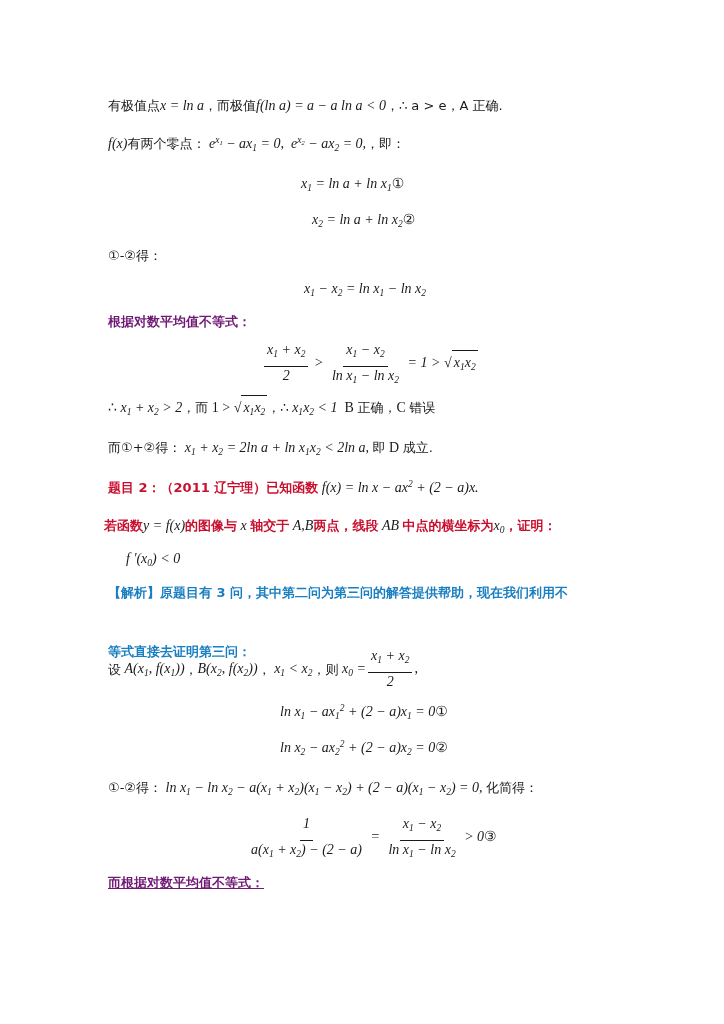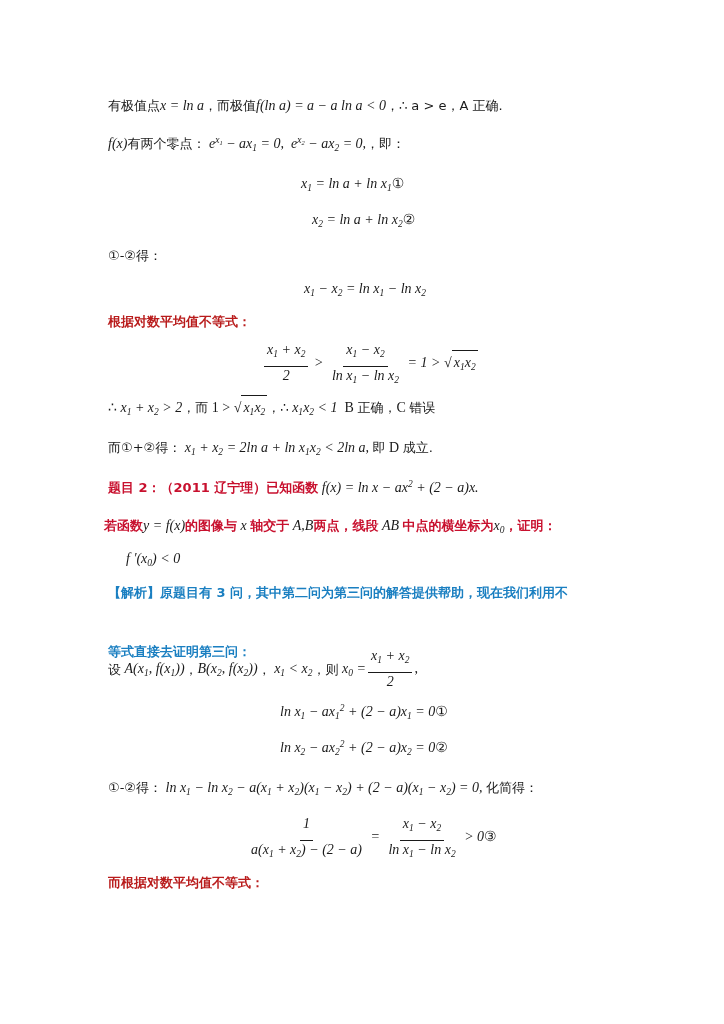--- a/index.html
+++ b/index.html
@@ -7,21 +7,21 @@
        font-family:"Liberation Serif","DejaVu Serif",serif;color:#1a1a1a;font-size:14px;}
   .ln{position:absolute;white-space:nowrap;line-height:1.2;}
   .i{font-style:italic;font-family:Liberation Serif, serif;}
   sub{font-size:0.68em;vertical-align:-0.3em;line-height:0;}
   sup{font-size:0.68em;vertical-align:0.5em;line-height:0;}
   .frac{display:inline-flex;flex-direction:column;align-items:center;vertical-align:middle;margin:0 2px;}
   .frac .num{padding:0 3px 7px;border-bottom:1px solid #1a1a1a;text-align:center;}
   .frac .den{padding:1px 3px 0;text-align:center;}
   .sqrt{display:inline-block;}
   .sqrt .rad{border-top:1px solid #1a1a1a;padding:4px 2px;}
-  .orange{color:#b91c1c;font-weight:bold;}
+  .orange{color:#701a75;font-weight:bold;}
   .red{color:#c8102e;font-weight:bold;}
   .blue{color:#1a7fc1;font-weight:bold;}
   .cjk{font-family:"DejaVu Sans",sans-serif;font-size:13px;}
 </style>
 </head>
 <body>
 
 <div class="ln" style="left:108px;top:98px;">
   <span class="cjk">有极值点</span><span class="i">x = ln a</span><span class="cjk">，而极值</span><span class="i">f(ln a) = a − a ln a &lt; 0</span><span class="cjk">，∴ a &gt; e，A 正确.</span>
 </div>
@@ -110,13 +110,13 @@
       <span class="den">a(x<sub>1</sub> + x<sub>2</sub>) − (2 − a)</span>
     </span>
   &nbsp;=&nbsp;
   <span class="frac">
       <span class="num">x<sub>1</sub> − x<sub>2</sub></span>
       <span class="den">ln x<sub>1</sub> − ln x<sub>2</sub></span>
     </span>
   &nbsp;<span>&gt; 0</span><span style="font-style:normal">③</span>
 </div>
 
-<div class="ln cjk orange" style="left:108px;top:875px;">而根据对数平均值不等式：</div>
+<div class="ln cjk orange" style="left:108px;top:875px;text-decoration:underline;">而根据对数平均值不等式：</div>
 
 </body></html>

